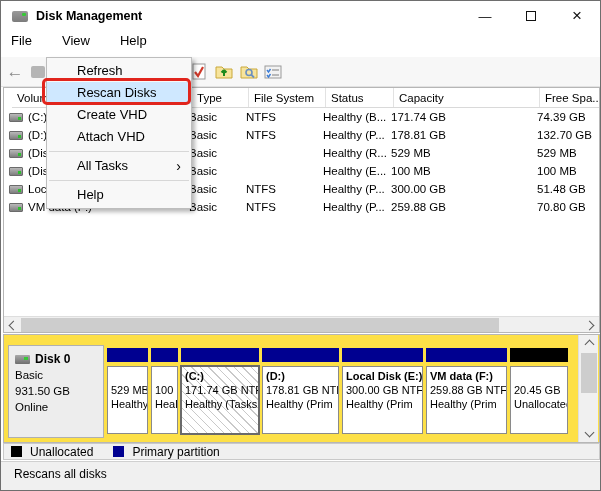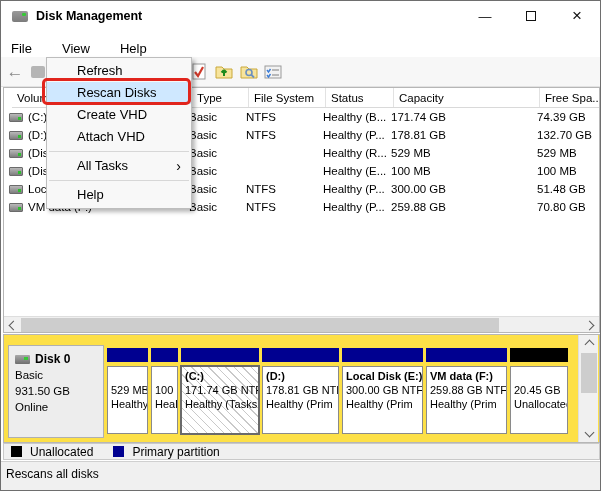--- a/index.html
+++ b/index.html
@@ -10,21 +10,21 @@
   }
   
   .titlebar { position:absolute; left:0; top:0; width:100%; height:30px; background:#fff; display:flex; align-items:center; }
   .app-icon { width:16px; height:11px; margin-left:11px; background:linear-gradient(#9a9a9a,#7c7c7c); border-radius:2px; position:relative; }
   .app-icon::after { content:""; position:absolute; right:2px; top:2px; width:4px; height:3px; background:#37c837; border-radius:1px; }
   .title-text { margin-left:8px; font-size:12.5px;font-weight:bold; }
   .win-controls { position:absolute; right:0; top:0; height:30px; display:flex; }
   .win-btn { width:46px; height:30px; display:flex; align-items:center; justify-content:center; font-size:13px; color:#111; }
   .max-glyph { width:10px; height:10px; border:1px solid #111; }
   
-  .menubar { position:absolute; left:0; top:30px; width:100%; height:26px; background:#fff; display:flex; align-items:flex-end; font-size:13px; }
+  .menubar { position:absolute; left:0; top:30px; width:100%; height:26px; background:#fff; display:flex; align-items:flex-start; font-size:13px; }
   .menu-item { padding:0 10px; display:flex; align-items:center; margin-top:2px; margin-bottom:1px; }
   .menu-item.active { background:#cfe8ff; border:1px solid #99c9ef; }
   .menubar-spacer { width:10px; }
   
   .toolbar { position:absolute; left:0; top:56px; width:100%; height:30px; background:#f7f7f7; border-bottom:1px solid #e2e2e2; }
   .tb-ico { position:absolute; top:5px; width:20px; height:20px; display:flex; align-items:center; justify-content:center; }
   .back-arrow { left:4px; color:#8a8a8a; font-size:17px; font-weight:bold; }
   .stub-ico { left:30px; width:14px; height:12px; top:9px; background:#b5b5b5; border-radius:2px; }
   
   .listpane { position:absolute; left:2px; top:86px; width:597px; height:246px; background:#fff; border:1px solid #b6b6b6; }
@@ -65,21 +65,21 @@
   .block .body.sel { background:repeating-linear-gradient(45deg,#fff 0 5px,#c9c9c9 5px 6px); border:1px solid #6a6a6a; outline:1px solid #6a6a6a; }
   .bname { font-weight:bold; min-height:14px; }
   
   .vscroll { position:absolute; right:1px; top:0; width:20px; height:107px; background:#f0f0f0; border-left:1px solid #dedede; }
   .vs-arrow { position:absolute; left:0; width:20px; height:16px; display:flex; align-items:center; justify-content:center; }
   .vs-thumb { position:absolute; left:2px; top:18px; width:16px; height:40px; background:#cdcdcd; }
   
   .legend { position:absolute; left:2px; top:442px; width:597px; height:17px; background:#f0f0f0; border:1px solid #c9c9c9; display:flex; align-items:center; gap:8px; padding-left:7px; font-size:12px; }
   .sw { width:11px; height:11px; flex:0 0 auto; }
   .legend .lbl { margin-right:12px; }
-  .statusbar { position:absolute; left:0; top:460px; width:100%; height:30px; background:#f0f0f0; border-top:1px solid #d0d0d0; font-size:12px; padding:5px 0 0 5px; }
+  .statusbar { position:absolute; left:0; top:460px; width:100%; height:30px; background:#f0f0f0; border-top:1px solid #d0d0d0; font-size:12px; padding:5px 0 0 13px; }
   
   svg { display:block; }
 </style>
 </head>
 <body>
 
 <div class="window">
 
   <div class="titlebar">
     <div class="app-icon"></div>

